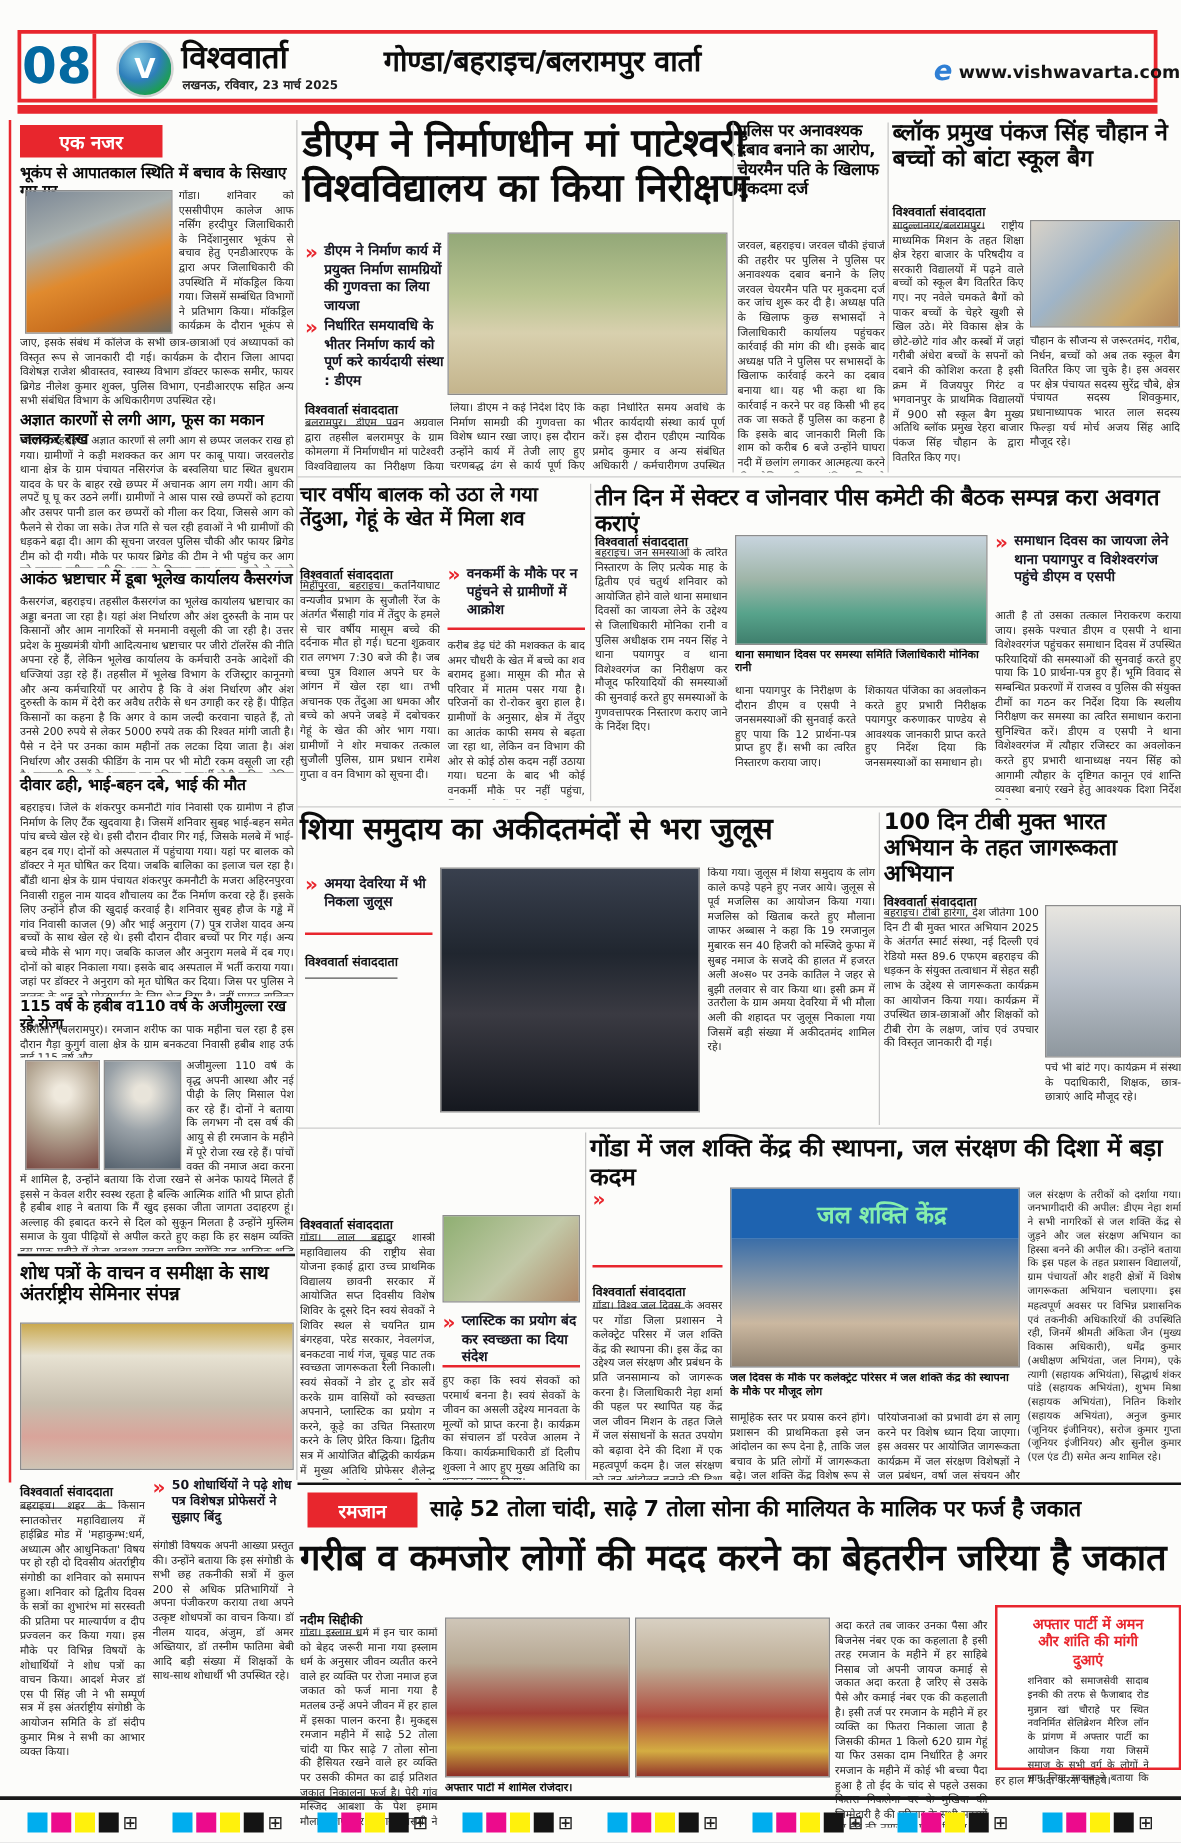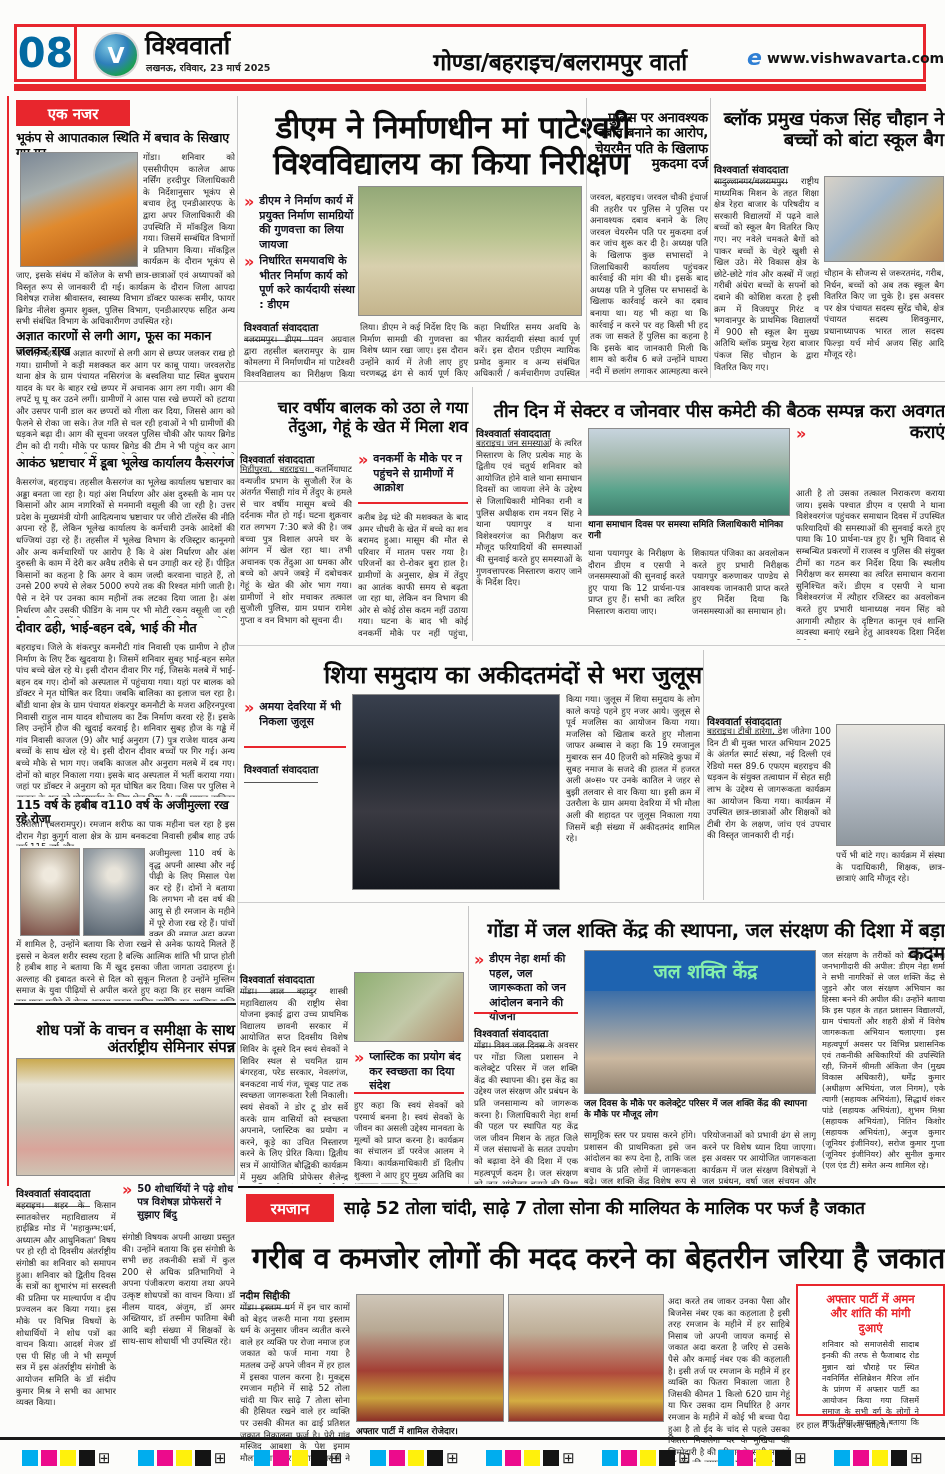--- a/index.html
+++ b/index.html
@@ -1,20 +1,20 @@
 <!DOCTYPE html>
 <html><head>
 <meta charset="utf-8">
 <style>
   html,body{margin:0;padding:0;background:#d9d9d9;}
   .page{position:relative;width:945px;height:1474px;margin:0 auto;background:#fcfcfa;
         font-family:"DejaVu Sans","Liberation Sans",sans-serif;overflow:hidden;color:#151515;}
   .abs{position:absolute;box-sizing:border-box;}
   .hl{font-weight:bold;color:#0c0c0c;line-height:1.16;letter-spacing:-0.2px;}
-  .center{text-align:right;margin-top:12px;}
+  .center{text-align:left;}
   .jtxt{font-size:8.6px;line-height:1.35;text-align:justify;color:#1d1d1d;overflow:hidden;}
   .byline{font-size:10px;font-weight:bold;color:#111;border-bottom:1px solid #555;padding-bottom:6px;display:inline-block;}
   .bullet{display:flex;gap:5px;align-items:flex-start;}
   .bullet .mk{color:#e8262d;font-weight:bold;font-size:16px;line-height:1;flex:0 0 auto;}
   .bullet .bt{font-weight:bold;font-size:11px;line-height:1.32;color:#14141f;}
   .redrule{background:#e8262d;height:2px;}
   .vsep{background:#c6c6c6;width:1px;}
   .hsep{background:#cccccc;height:1px;}
   .photo{border:1px solid #8c8c8c;overflow:hidden;}
   .cap{font-size:8.8px;font-weight:bold;color:#101010;line-height:1.3;overflow:hidden;}
@@ -134,36 +134,38 @@
   <div class="abs vsep" style="left:472px;top:387px;height:254px;"></div>
   <div class="abs hl center" style="left:476px;top:389px;width:469px;font-size:18px;">तीन दिन में सेक्टर व जोनवार पीस कमेटी की बैठक सम्पन्न करा अवगत कराएं</div>
   <div class="abs" style="left:476px;top:422px;"><span class="byline">विश्ववार्ता संवाददाता</span></div>
   <div class="abs jtxt" style="left:476px;top:438px;width:106px;height:202px;">बहराइच। जन समस्याओं के त्वरित निस्तारण के लिए प्रत्येक माह के द्वितीय एवं चतुर्थ शनिवार को आयोजित होने वाले थाना समाधान दिवसों का जायजा लेने के उद्देश्य से जिलाधिकारी मोनिका रानी व पुलिस अधीक्षक राम नयन सिंह ने थाना पयागपुर व थाना विशेश्वरगंज का निरीक्षण कर मौजूद फरियादियों की समस्याओं की सुनवाई करते हुए समस्याओं के गुणवत्तापरक निस्तारण कराए जाने के निर्देश दिए।</div>
   <div class="abs photo" style="left:588px;top:428px;width:202px;height:88px;background:linear-gradient(180deg,#c7d4de 0%,#9fb5a8 40%,#57a38b 72%,#3f7f6d 100%);"></div>
   <div class="abs cap" style="left:588px;top:519px;width:202px;height:24px;">थाना समाधान दिवस पर समस्या समिति जिलाधिकारी मोनिका रानी</div>
   <div class="abs jtxt" style="left:588px;top:548px;width:97px;height:92px;">थाना पयागपुर के निरीक्षण के दौरान डीएम व एसपी ने जनसमस्याओं की सुनवाई करते हुए पाया कि 12 प्रार्थना-पत्र प्राप्त हुए हैं। सभी का त्वरित निस्तारण कराया जाए।</div>
   <div class="abs jtxt" style="left:692px;top:548px;width:97px;height:92px;">शिकायत पंजिका का अवलोकन करते हुए प्रभारी निरीक्षक पयागपुर करुणाकर पाण्डेय से आवश्यक जानकारी प्राप्त करते हुए निर्देश दिया कि जनसमस्याओं का समाधान हो।</div>
   <div class="abs bullet" style="left:796px;top:426px;width:149px;">
     <span class="mk">»</span>
+    <span class="bt">समाधान दिवस का जायजा लेने थाना पयागपुर व विशेश्वरगंज पहुंचे डीएम व एसपी</span>
   </div>
   <div class="abs jtxt" style="left:796px;top:488px;width:149px;height:152px;">आती है तो उसका तत्काल निराकरण कराया जाय। इसके पश्चात डीएम व एसपी ने थाना विशेश्वरगंज पहुंचकर समाधान दिवस में उपस्थित फरियादियों की समस्याओं की सुनवाई करते हुए पाया कि 10 प्रार्थना-पत्र हुए हैं। भूमि विवाद से सम्बन्धित प्रकरणों में राजस्व व पुलिस की संयुक्त टीमों का गठन कर निर्देश दिया कि स्थलीय निरीक्षण कर समस्या का त्वरित समाधान कराना सुनिश्चित करें। डीएम व एसपी ने थाना विशेश्वरगंज में त्यौहार रजिस्टर का अवलोकन करते हुए प्रभारी थानाध्यक्ष नयन सिंह को आगामी त्यौहार के दृष्टिगत कानून एवं शान्ति व्यवस्था बनाएं रखने हेतु आवश्यक दिशा निर्देश दिये।</div>
 
   <div class="abs hsep" style="left:238px;top:645px;width:707px;"></div>
 
   <div class="abs hl center" style="left:240px;top:650px;width:462px;font-size:24px;">शिया समुदाय का अकीदतमंदों से भरा जुलूस</div>
   <div class="abs bullet" style="left:244px;top:700px;width:102px;">
     <span class="mk">»</span>
     <span class="bt">अमया देवरिया में भी निकला जुलूस</span>
   </div>
   <div class="abs redrule" style="left:244px;top:746px;width:102px;"></div>
   <div class="abs" style="left:244px;top:758px;"><span class="byline">विश्ववार्ता संवाददाता</span></div>
   <div class="abs photo" style="left:352px;top:694px;width:208px;height:196px;background:linear-gradient(180deg,#39404e 0%,#20262f 35%,#3a3a42 60%,#15181f 100%);"></div>
   <div class="abs jtxt" style="left:566px;top:694px;width:134px;height:200px;">किया गया। जुलूस में शिया समुदाय के लोग काले कपड़े पहने हुए नजर आये। जुलूस से पूर्व मजलिस का आयोजन किया गया। मजलिस को खिताब करते हुए मौलाना जाफर अब्बास ने कहा कि 19 रमजानुल मुबारक सन 40 हिजरी को मस्जिदे कुफा में सुबह नमाज के सजदे की हालत में हजरत अली अ०स० पर उनके कातिल ने जहर से बुझी तलवार से वार किया था। इसी क्रम में उतरौला के ग्राम अमया देवरिया में भी मौला अली की शहादत पर जुलूस निकाला गया जिसमें बड़ी संख्या में अकीदतमंद शामिल रहे।</div>
 
   <div class="abs vsep" style="left:703px;top:650px;height:250px;"></div>
+  <div class="abs hl center" style="left:707px;top:648px;width:238px;font-size:18px;">100 दिन टीबी मुक्त भारत अभियान के तहत जागरूकता अभियान</div>
   <div class="abs" style="left:707px;top:710px;"><span class="byline">विश्ववार्ता संवाददाता</span></div>
   <div class="abs photo" style="left:836px;top:724px;width:109px;height:122px;background:linear-gradient(180deg,#e8e6e0 0%,#b9c0c9 50%,#8e979e 100%);"></div>
   <div class="abs jtxt" style="left:707px;top:726px;width:124px;height:170px;">बहराइच। टीबी हारेगा, देश जीतेगा 100 दिन टी बी मुक्त भारत अभियान 2025 के अंतर्गत स्मार्ट संस्था, नई दिल्ली एवं रेडियो मस्त 89.6 एफएम बहराइच की धड़कन के संयुक्त तत्वाधान में सेहत सही लाभ के उद्देश्य से जागरूकता कार्यक्रम का आयोजन किया गया। कार्यक्रम में उपस्थित छात्र-छात्राओं और शिक्षकों को टीबी रोग के लक्षण, जांच एवं उपचार की विस्तृत जानकारी दी गई।</div>
   <div class="abs jtxt" style="left:836px;top:850px;width:109px;height:48px;">पर्चे भी बांटे गए। कार्यक्रम में संस्था के पदाधिकारी, शिक्षक, छात्र-छात्राएं आदि मौजूद रहे।</div>
 
   <div class="abs hsep" style="left:238px;top:902px;width:707px;"></div>
 
   <div class="abs" style="left:240px;top:968px;"><span class="byline">विश्ववार्ता संवाददाता</span></div>
   <div class="abs jtxt" style="left:240px;top:986px;width:108px;height:198px;">गोंडा। लाल बहादुर शास्त्री महाविद्यालय की राष्ट्रीय सेवा योजना इकाई द्वारा उच्च प्राथमिक विद्यालय छावनी सरकार में आयोजित सप्त दिवसीय विशेष शिविर के दूसरे दिन स्वयं सेवकों ने शिविर स्थल से चयनित ग्राम बंगरहवा, परेड सरकार, नेवलगंज, बनकटवा नार्थ गंज, चूबड़ पाट तक स्वच्छता जागरूकता रैली निकाली। स्वयं सेवकों ने डोर टू डोर सर्वे करके ग्राम वासियों को स्वच्छता अपनाने, प्लास्टिक का प्रयोग न करने, कूड़े का उचित निस्तारण करने के लिए प्रेरित किया। द्वितीय सत्र में आयोजित बौद्धिकी कार्यक्रम में मुख्य अतिथि प्रोफेसर शैलेन्द्र नाथ मिश्र ने मां सरस्वती जी के चित्र पर माल्यार्पण कर कार्यक्रम का शुभारंभ किया। प्रोफेसर शैलेन्द्र नाथ मिश्र ने स्वयं सेवकों को संबोधित करते</div>
   <div class="abs photo" style="left:354px;top:972px;width:110px;height:70px;background:linear-gradient(135deg,#8faf72 0%,#c2c9a8 55%,#b08968 100%);"></div>
@@ -171,21 +173,20 @@
     <span class="mk">»</span>
     <span class="bt">प्लास्टिक का प्रयोग बंद कर स्वच्छता का दिया संदेश</span>
   </div>
   <div class="abs redrule" style="left:354px;top:1092px;width:110px;"></div>
   <div class="abs jtxt" style="left:354px;top:1100px;width:110px;height:84px;">हुए कहा कि स्वयं सेवकों को परमार्थ बनना है। स्वयं सेवकों के जीवन का असली उद्देश्य मानवता के मूल्यों को प्राप्त करना है। कार्यक्रम का संचालन डॉ परवेज आलम ने किया। कार्यक्रमाधिकारी डॉ दिलीप शुक्ला ने आए हुए मुख्य अतिथि का धन्यवाद ज्ञापन किया।</div>
 
   <div class="abs vsep" style="left:468px;top:906px;height:278px;"></div>
   <div class="abs hl center" style="left:472px;top:908px;width:473px;font-size:19.5px;">गोंडा में जल शक्ति केंद्र की स्थापना, जल संरक्षण की दिशा में बड़ा कदम</div>
   <div class="abs bullet" style="left:474px;top:952px;width:104px;">
     <span class="mk">»</span>
-    <span class="bt">डीएम नेहा शर्मा की पहल, जल जागरूकता को जन आंदोलन बनाने की योजना</span>
   </div>
   <div class="abs redrule" style="left:474px;top:1012px;width:104px;"></div>
   <div class="abs" style="left:474px;top:1022px;"><span class="byline">विश्ववार्ता संवाददाता</span></div>
   <div class="abs jtxt" style="left:474px;top:1040px;width:104px;height:144px;">गोंडा। विश्व जल दिवस के अवसर पर गोंडा जिला प्रशासन ने कलेक्ट्रेट परिसर में जल शक्ति केंद्र की स्थापना की। इस केंद्र का उद्देश्य जल संरक्षण और प्रबंधन के प्रति जनसामान्य को जागरूक करना है। जिलाधिकारी नेहा शर्मा की पहल पर स्थापित यह केंद्र जल जीवन मिशन के तहत जिले में जल संसाधनों के सतत उपयोग को बढ़ावा देने की दिशा में एक महत्वपूर्ण कदम है। जल संरक्षण को जन आंदोलन बनाने की दिशा में प्रयास : उद्घाटन समारोह के दौरान डीएम नेहा शर्मा ने जल संरक्षण की अनिवार्यता पर बल देते हुए कहा, जल संकट वैश्विक चुनौती बन चुका है। इसे रोकने के लिए हमें व्यक्तिगत और</div>
   <div class="abs photo" style="left:584px;top:950px;width:232px;height:144px;background:#cdd6de;">
     <div class="jal-sign">जल शक्ति केंद्र</div>
     <div style="height:104px;background:linear-gradient(180deg,#3b6ea8 0%,#7d92a8 30%,#cbb8a0 65%,#8d7f6e 100%);"></div>
   </div>
   <div class="abs cap" style="left:584px;top:1098px;width:232px;height:28px;">जल दिवस के मौके पर कलेक्ट्रेट परिसर में जल शक्ति केंद्र की स्थापना के मौके पर मौजूद लोग</div>
   <div class="abs jtxt" style="left:584px;top:1130px;width:112px;height:55px;">सामूहिक स्तर पर प्रयास करने होंगे। प्रशासन की प्राथमिकता इसे जन आंदोलन का रूप देना है, ताकि जल बचाव के प्रति लोगों में जागरूकता बढ़े। जल शक्ति केंद्र विशेष रूप से युवाओं को जल संरक्षण के महत्व से अवगत कराने के लिए कार्य करेगा। साथ ही, जिले में हर घर जल योजना और वर्षा जल संचयन</div>

